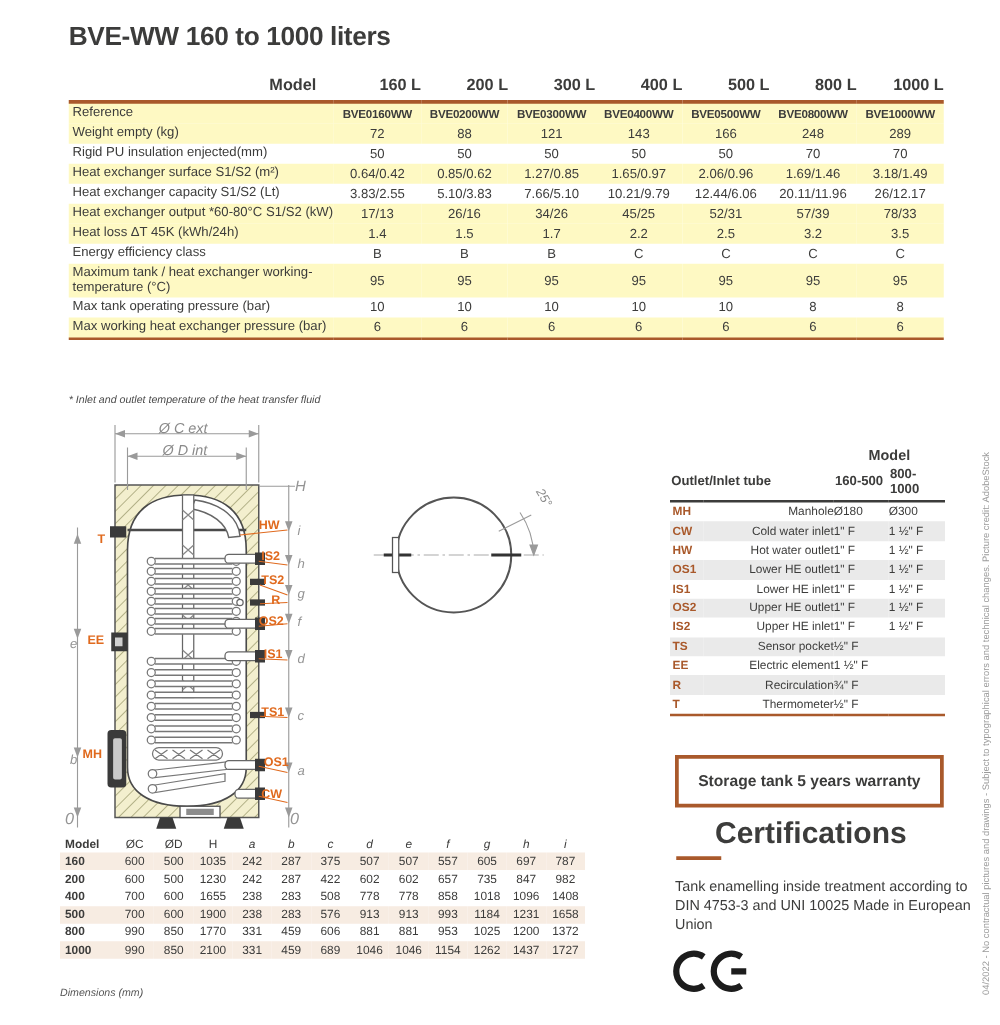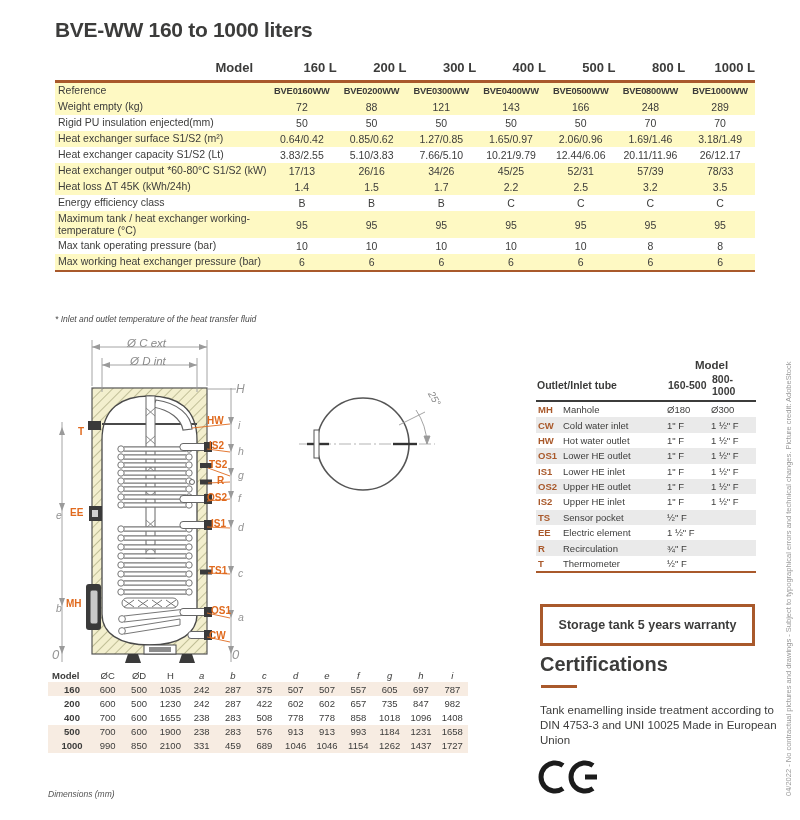--- a/index.html
+++ b/index.html
@@ -21,37 +21,37 @@
   .footnote{font-size:8.5px;font-style:italic;color:#4a4a4a}
 
   
   .tube{left:536px;top:358px;width:220px;border-bottom:2px solid #a9592b}
   .tube th.model{font-size:11.5px;font-weight:bold;text-align:center;padding-bottom:1px}
   .tube tr.head th{font-size:10.5px;font-weight:bold;text-align:left;
                    border-bottom:2px solid #3c3c3b;padding-bottom:3px}
   .tube tr.head th.c1{text-align:left}
   .tube tbody td{font-size:9.5px;padding:2.2px 0;}
   .tube tbody td.code{font-weight:bold;color:#a9592b;text-align:left;padding-left:2px}
-  .tube tbody td.lbl{text-align:left}
+  .tube tbody td.lbl{text-align:right}
   .tube tbody tr.shade{background:#eaeaea}
 
   
   .warranty{left:540px;top:604px;width:209px;border:3px solid #a9592b;text-align:center;
             font-weight:bold;font-size:12.5px;padding:11px 0;background:#fff}
-  .cert-h{left:540px;top:653px;font-size:20px;font-weight:bold}
+  .cert-h{left:572px;top:653px;font-size:24px;font-weight:bold}
   .cert-underline{left:541px;top:685px;width:36px;height:3px;background:#a9592b}
   .cert-body{left:540px;top:703px;width:240px;font-size:11.5px;line-height:1.32}
 
   
   .dims{left:48px;top:668px;width:420px}
   .dims thead th{font-size:9.5px;font-weight:normal;text-align:center;padding:1.5px 0}
   .dims thead th.c0{font-weight:bold;text-align:left;padding-left:4px}
   .dims thead th.lt{font-style:italic}
   .dims tbody td{font-size:9.5px;text-align:center;padding:1.6px 0}
-  .dims tbody td.c0{font-weight:bold;text-align:center;padding-left:4px}
+  .dims tbody td.c0{font-weight:bold;text-align:left;padding-left:4px}
   .dims tbody tr.shade{background:#f7ece2}
   .dims-footnote{left:48px;top:789px;font-size:8.5px;font-style:italic;color:#555}
 
   .sidenote{right:7px;top:348px;height:448px;writing-mode:vertical-rl;transform:rotate(180deg);
             font-size:7.5px;color:#9a9a9a;white-space:nowrap}
 
   
   .dlbl{position:absolute;font-size:10px;font-weight:bold;color:#e06a1e;line-height:1}
   .ddim{position:absolute;font-size:10.5px;font-style:italic;color:#949494;line-height:1}
   .dtop{position:absolute;font-size:11.5px;font-style:italic;color:#8a8a8a;line-height:1}
@@ -620,20 +620,35 @@
         <td>238</td>
         <td>283</td>
         <td>576</td>
         <td>913</td>
         <td>913</td>
         <td>993</td>
         <td>1184</td>
         <td>1231</td>
         <td>1658</td>
       </tr>
+      <tr>
+        <td class="c0">800</td>
+        <td>990</td>
+        <td>850</td>
+        <td>1770</td>
+        <td>331</td>
+        <td>459</td>
+        <td>606</td>
+        <td>881</td>
+        <td>881</td>
+        <td>953</td>
+        <td>1025</td>
+        <td>1200</td>
+        <td>1372</td>
+      </tr>
       <tr class="shade">
         <td class="c0">1000</td>
         <td>990</td>
         <td>850</td>
         <td>2100</td>
         <td>331</td>
         <td>459</td>
         <td>689</td>
         <td>1046</td>
         <td>1046</td>

